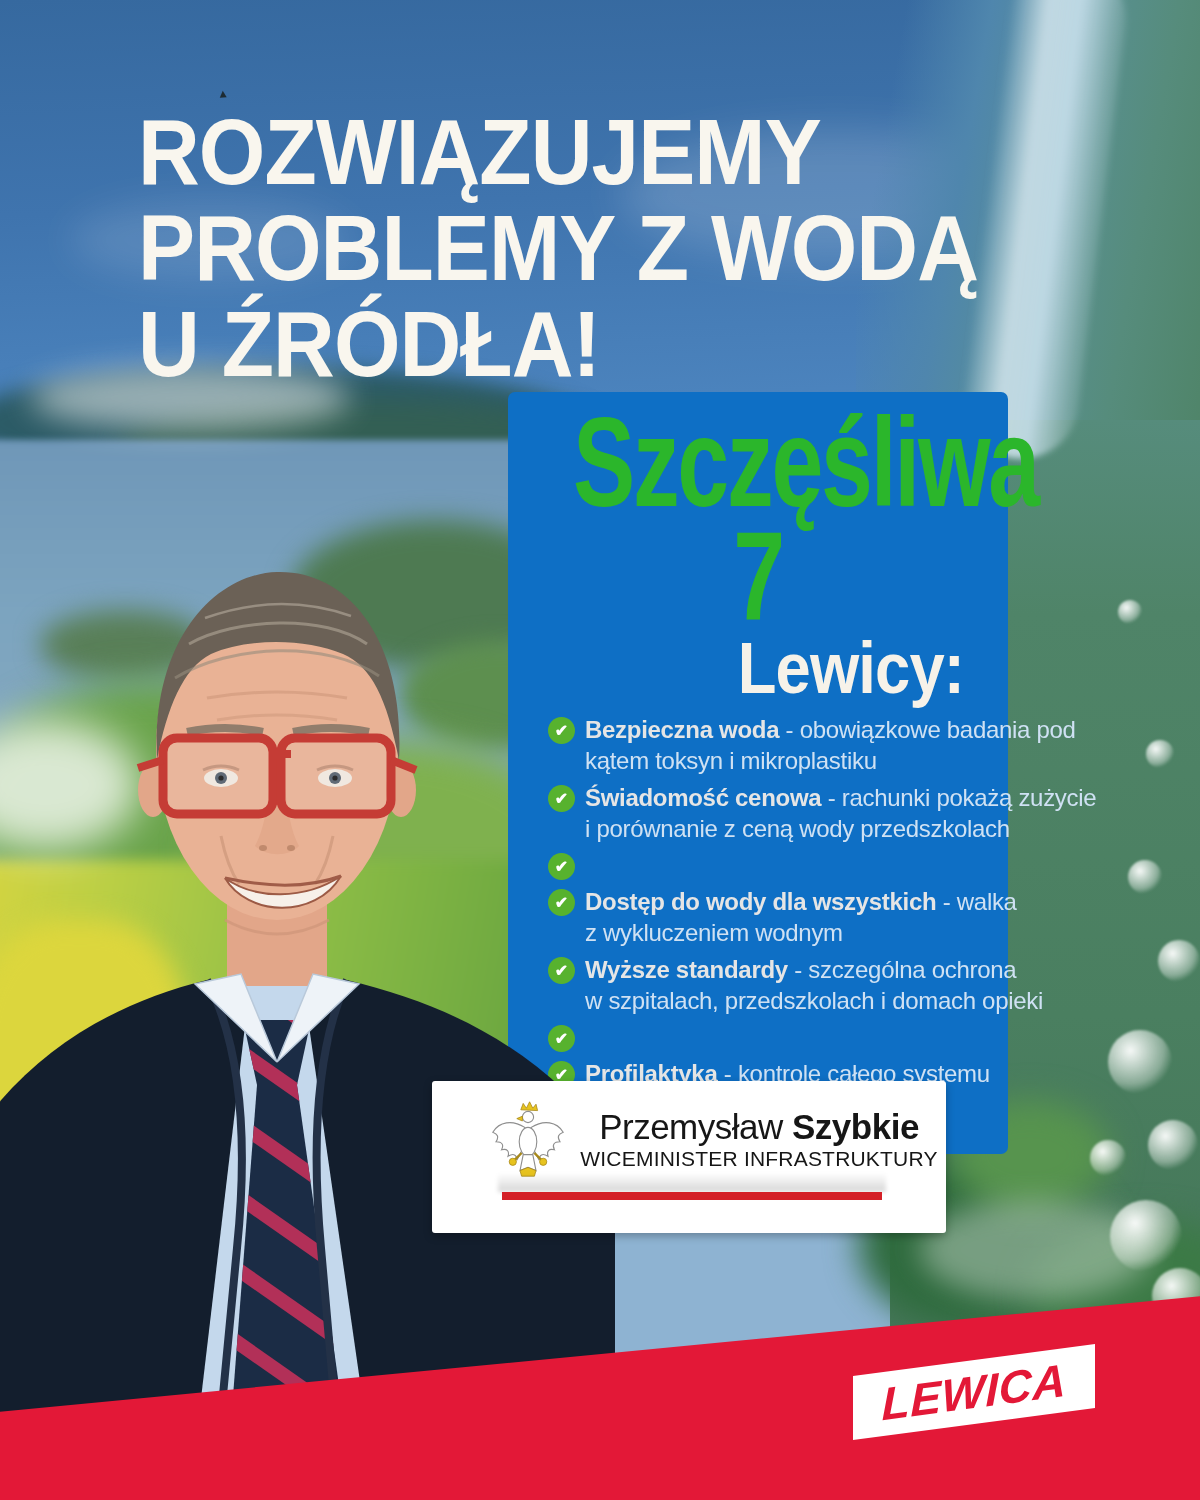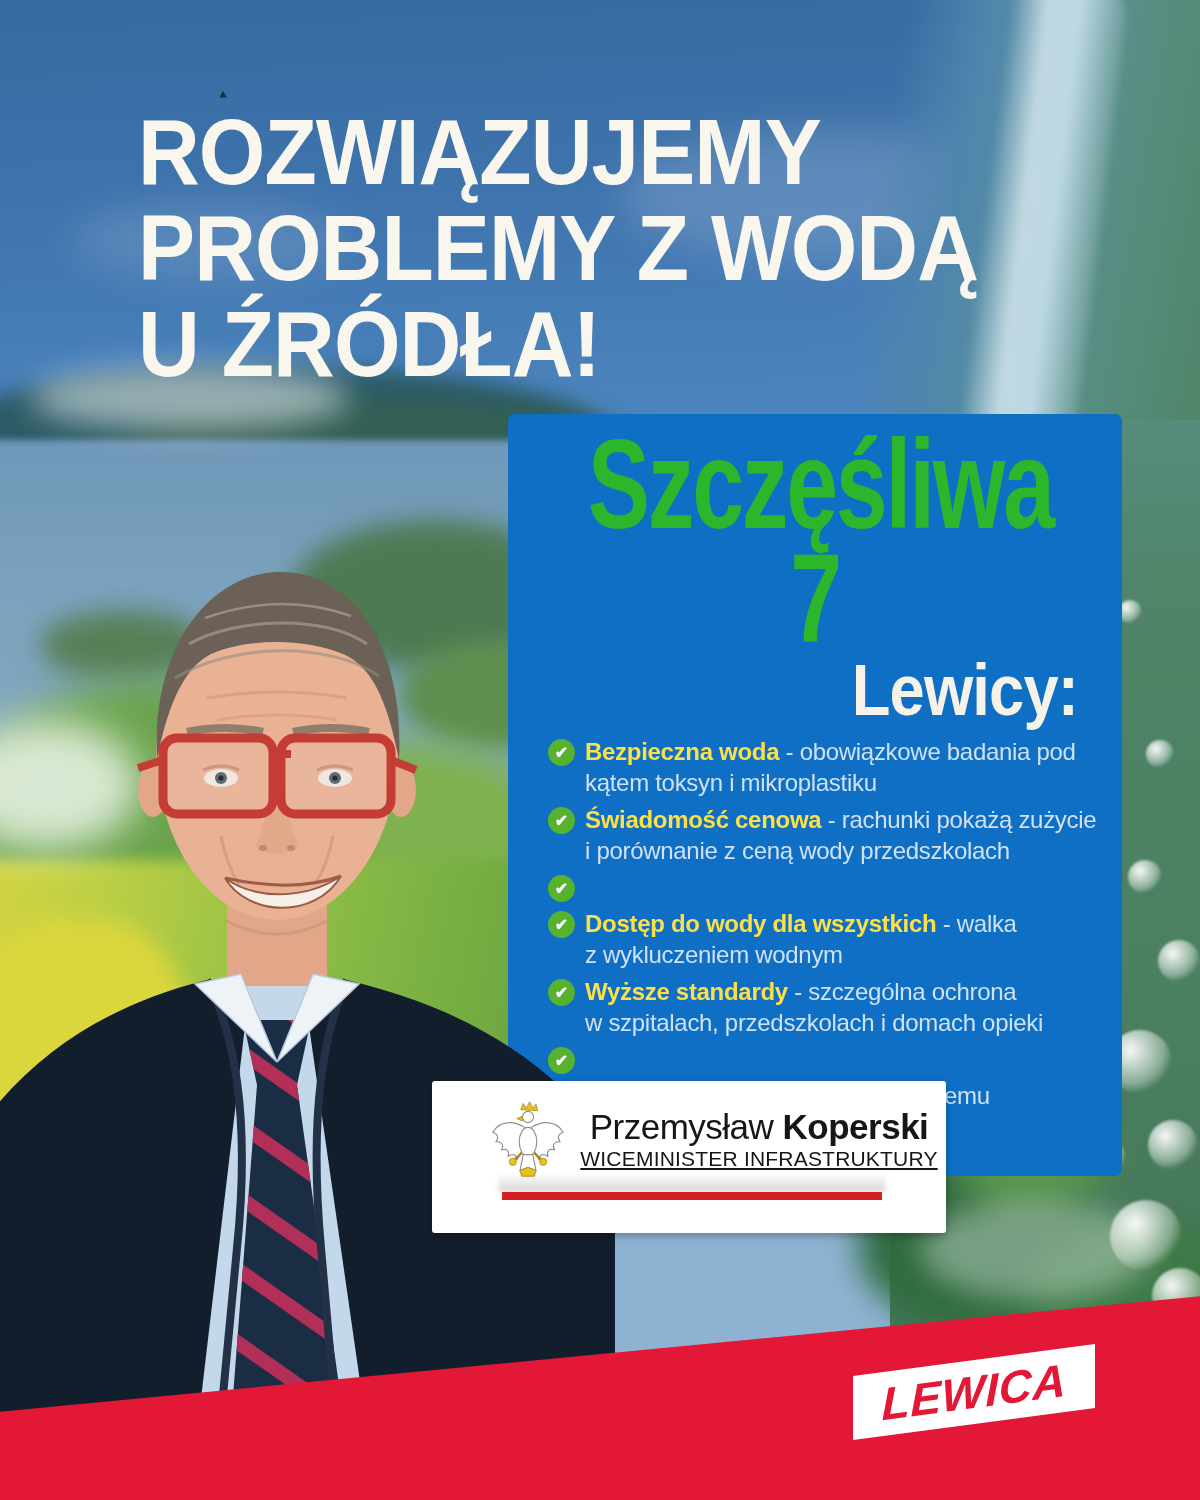--- a/index.html
+++ b/index.html
@@ -36,40 +36,40 @@
   .foliage{border-radius:50%;filter:blur(16px);}
   .pale{left:920px;top:1200px;width:230px;height:100px;background:rgba(255,255,255,.35);border-radius:50%;filter:blur(14px);}
 
   .bird{left:219px;top:88px;width:0;height:0;color:#1d2b33;font-size:14px;line-height:10px;transform:rotate(-4deg);}
 
   
   .headline{left:138px;top:104px;white-space:pre;font-weight:700;font-size:92px;line-height:96px;
     letter-spacing:-1px;color:#f9f6ee;transform:scale(.93,1);transform-origin:left top;}
 
   
-  .panel{left:508px;top:414px;width:614px;height:762px;background:var(--panel-blue,#0e6fc5);border-radius:7px;}
+  .panel{left:508px;top:392px;width:500px;height:762px;background:var(--panel-blue,#0e6fc5);border-radius:7px;}
   .panel-title-accent{margin-top:14px;text-align:center;font-weight:700;font-size:126px;line-height:114px;
     letter-spacing:-3px;color:var(--accent-green,#2bb62b);transform:scaleX(.74);transform-origin:50% top;}
   .panel-title-rest{margin-top:-2px;text-align:right;padding-right:50px;font-weight:700;font-size:72px;line-height:72px;
     color:#f6f2e9;letter-spacing:-1px;transform:scaleX(.88);transform-origin:right top;}
   .panel-list{list-style:none;margin:10px 0 0 40px;padding:0;}
   .panel-list li{display:flex;align-items:flex-start;margin-bottom:6px;}
   .check{flex:0 0 27px;width:27px;height:27px;margin-top:3px;border-radius:50%;background:var(--check-green,#57b22e);
     color:#fff;font-size:16px;font-weight:700;line-height:27px;text-align:center;}
   .item-text{margin-left:10px;white-space:pre;font-size:24px;line-height:31px;letter-spacing:-0.3px;color:#cfe1f3;}
-  .item-text b{color:#fde047;font-weight:700;}
+  .item-text b{color:#e5e5e5;font-weight:700;}
 
   
   .credential{left:432px;top:1081px;width:514px;height:152px;background:#ffffff;border-radius:3px;
     box-shadow:0 3px 8px rgba(0,0,0,.28);}
   .eagle{position:absolute;left:56px;top:16px;width:80px;height:96px;}
   .cred-text{position:absolute;left:148px;right:8px;top:26px;text-align:center;color:var(--ink,#161616);}
   .cred-name{font-size:35px;letter-spacing:-0.5px;}
   .cred-name .last{font-weight:700;}
-  .cred-role{margin-top:0;font-size:21px;letter-spacing:0.2px;text-decoration:underline;}
+  .cred-role{margin-top:0;font-size:21px;letter-spacing:0.2px;}
   .cred-shadow{position:absolute;left:66px;width:388px;top:92px;height:19px;
     background:linear-gradient(180deg,rgba(0,0,0,0) 0%,rgba(0,0,0,.16) 100%);filter:blur(2px);}
   .cred-rule{position:absolute;left:70px;width:380px;top:111px;height:8px;background:var(--rule-red,#d41f26);}
 
   
   .red-band{left:0;top:1290px;width:1200px;height:210px;background:var(--band-red,#e31837);
     -webkit-clip-path:polygon(0 58%,100% 3%,100% 100%,0 100%);clip-path:polygon(0 58%,100% 3%,100% 100%,0 100%);}
   .lewica-logo{left:853px;top:1360px;width:242px;height:64px;background:#ffffff;transform:skewY(-7.5deg);
     display:flex;align-items:center;justify-content:center;}
   .lewica-logo span{font-size:46px;font-weight:700;font-style:italic;letter-spacing:0.5px;color:var(--band-red,#e31837);}
@@ -250,21 +250,21 @@
         <circle cx="50" cy="21" r="7"></circle>
       </g>
       <path d="M43,20 L36,23 L43,26 Z" fill="#e7c31f" stroke="#a8891a" stroke-width="1"></path>
       <path d="M41,12 L44,4 L48,10 L52,2 L56,10 L60,5 L62,13 Z" fill="#e7c31f" stroke="#a8891a" stroke-width="1"></path>
       <path d="M40,88 L50,84 L60,88 L58,95 L42,95 Z" fill="#e7c31f" stroke="#a8891a" stroke-width="1"></path>
       <path d="M42,66 L33,75 M58,66 L67,75" stroke="#a8891a" stroke-width="3"></path>
       <circle cx="31" cy="77" r="4.5" fill="#e7c31f" stroke="#a8891a" stroke-width="1"></circle>
       <circle cx="69" cy="77" r="4.5" fill="#e7c31f" stroke="#a8891a" stroke-width="1"></circle>
     </svg>
     <div class="cred-text">
-      <div class="cred-name"><span class="first">Przemysław </span><span class="last">Koperski</span></div>
+      <div class="cred-name"><span class="first">Przemysław </span><span class="last">Szybkie</span></div>
       <div class="cred-role">WICEMINISTER INFRASTRUKTURY</div>
     </div>
     <div class="cred-shadow"></div>
     <div class="cred-rule"></div>
   </div>
 
   <div class="abs z7 red-band"></div>
   <div class="abs z8 lewica-logo">
     <span>LEWICA</span>
   </div>

